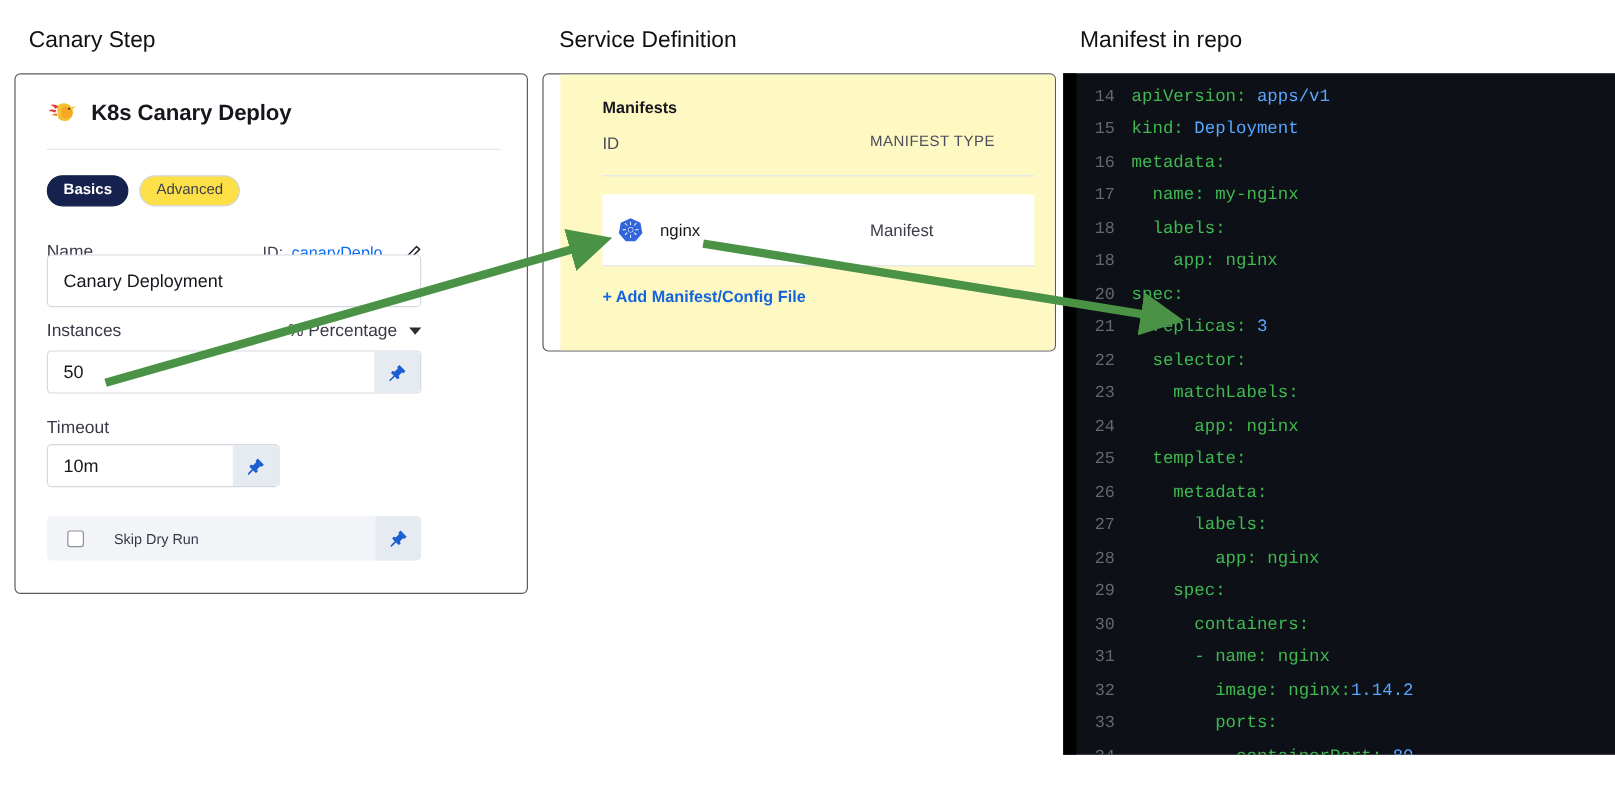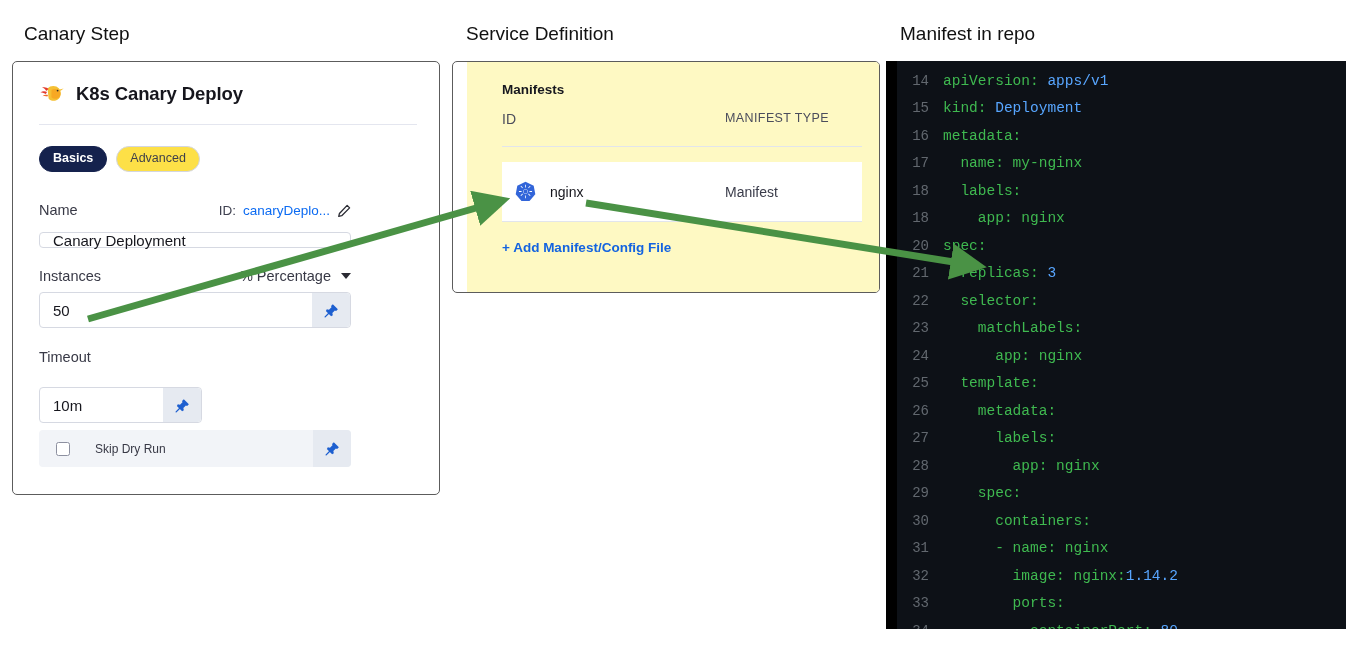--- a/index.html
+++ b/index.html
@@ -67,23 +67,23 @@
 
   .text-input{
     position:absolute;left:26px;box-sizing:border-box;
     background:#ffffff;border:1px solid #d6d9e2;border-radius:4px;
     display:flex;align-items:center;
   }
   .text-input .val{
     font-size:15px;color:#16161d;padding-left:13px;font-weight:400;
     font-family:"Liberation Sans", sans-serif;
   }
-  #name-input{top:150px;width:312px;height:16px;margin-top:20px;}
+  #name-input{top:150px;width:312px;height:44px;}
   #instances-input{top:230px;width:312px;height:36px;}
-  #timeout-input{top:325px;width:163px;height:36px;}
+  #timeout-input{top:308px;width:194px;height:36px;}
 
   .pin-box{
     position:absolute;right:0;top:0;height:100%;width:38px;
     background:#e6eaf1;border-radius:0 4px 4px 0;
     display:flex;align-items:center;justify-content:center;
   }
   .pin-icon{width:15px;height:15px;display:block;}
 
   #instances-head{top:206px;}
   .select-group{display:flex;align-items:center;gap:10px;}

